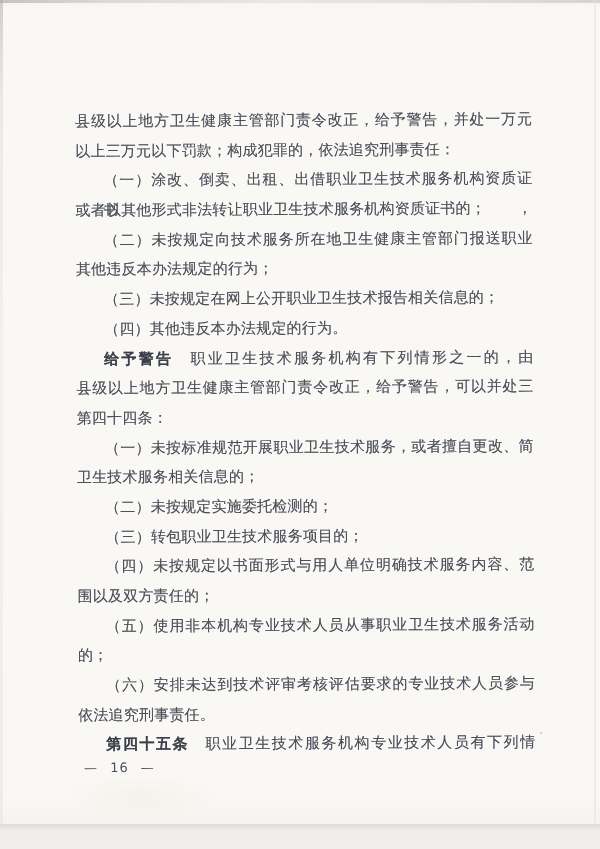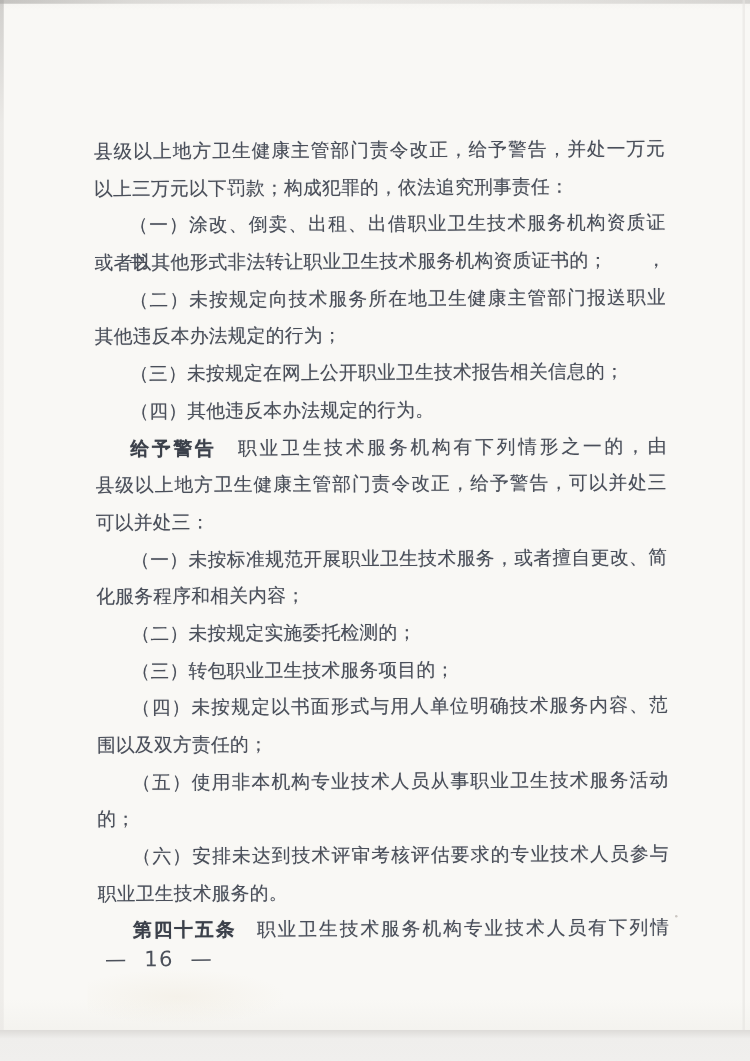--- a/index.html
+++ b/index.html
@@ -83,21 +83,21 @@
   .bold {
     font-weight: 700;
     color: #3b404a;
     text-shadow: 0 0 0.6px rgba(59,64,74,0.6);
   }
   .gap { display: inline-block; width: 15px; }
 
   .footer {
     position: absolute;
     left: 84px; top: 758px;
-    font-size: 17px;
+    font-size: 13px;
     line-height: 20px;
     color: #4c515b;
     letter-spacing: 1px;
     word-spacing: 7px;
     transform: rotate(-0.3deg);
   }
 </style>
 </head>
 <body>
 
@@ -113,30 +113,30 @@
         <div class="line fill"><span>县级以上地方卫生健康主管部门责令改正，给予警告，并处一万元</span></div>
         <div class="line"><span>以上三万元以下罚款；构成犯罪的，依法追究刑事责任：</span></div>
         <div class="line indent fill"><span>（一）涂改、倒卖、出租、出借职业卫生技术服务机构资质证书，</span></div>
         <div class="line"><span>或者以其他形式非法转让职业卫生技术服务机构资质证书的；</span></div>
         <div class="line indent fill"><span>（二）未按规定向技术服务所在地卫生健康主管部门报送职业</span></div>
         <div class="line"><span>其他违反本办法规定的行为；</span></div>
         <div class="line indent"><span>（三）未按规定在网上公开职业卫生技术报告相关信息的；</span></div>
         <div class="line indent"><span>（四）其他违反本办法规定的行为。</span></div>
         <div class="line indent fill"><span class="bold">给予警告</span><span class="gap"></span><span>职业卫生技术服务机构有下列情形之一的，由</span></div>
         <div class="line fill"><span>县级以上地方卫生健康主管部门责令改正，给予警告，可以并处三</span></div>
-        <div class="line"><span>可以并处三：</span></div>
+        <div class="line"><span>第四十四条：</span></div>
         <div class="line indent fill"><span>（一）未按标准规范开展职业卫生技术服务，或者擅自更改、简</span></div>
-        <div class="line"><span>化服务程序和相关内容；</span></div>
+        <div class="line"><span>卫生技术服务相关信息的；</span></div>
         <div class="line indent"><span>（二）未按规定实施委托检测的；</span></div>
         <div class="line indent"><span>（三）转包职业卫生技术服务项目的；</span></div>
         <div class="line indent fill"><span>（四）未按规定以书面形式与用人单位明确技术服务内容、范</span></div>
         <div class="line"><span>围以及双方责任的；</span></div>
         <div class="line indent fill"><span>（五）使用非本机构专业技术人员从事职业卫生技术服务活动</span></div>
         <div class="line"><span>的；</span></div>
         <div class="line indent fill"><span>（六）安排未达到技术评审考核评估要求的专业技术人员参与</span></div>
-        <div class="line"><span>职业卫生技术服务的。</span></div>
+        <div class="line"><span>依法追究刑事责任。</span></div>
         <div class="line indent fill"><span class="bold">第四十五条</span><span class="gap"></span><span>职业卫生技术服务机构专业技术人员有下列情</span></div>
       </div>
 
     <div class="footer">— 16 —</div>
   </div>
   <div class="scanbed-band"></div>
 </div>
 
 </body></html>

